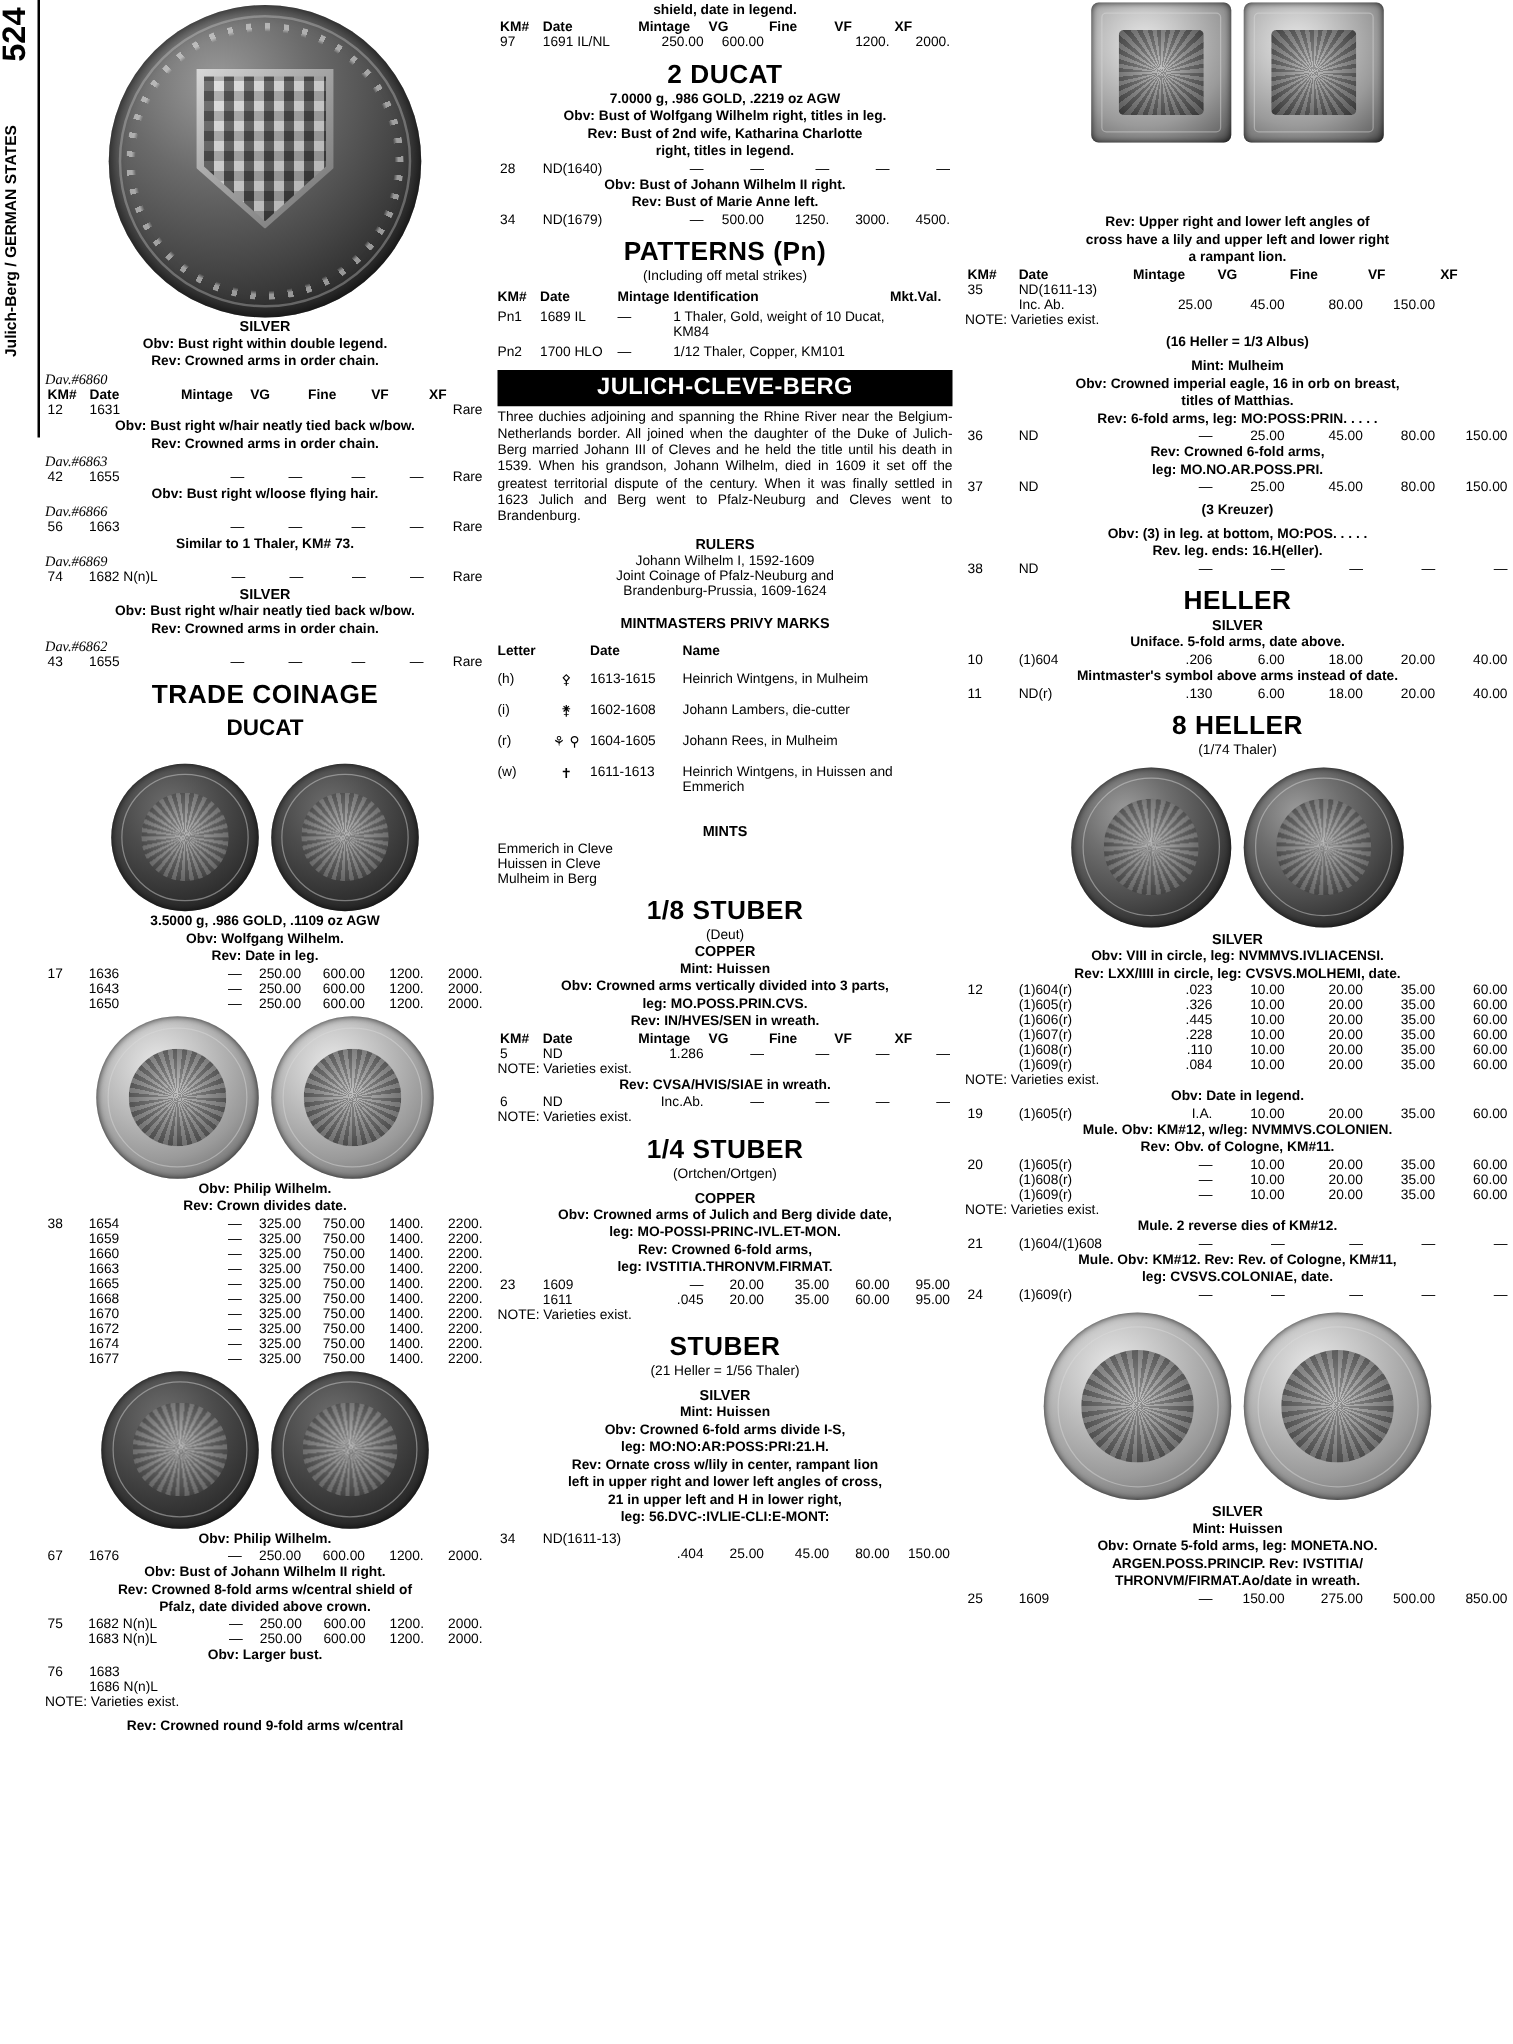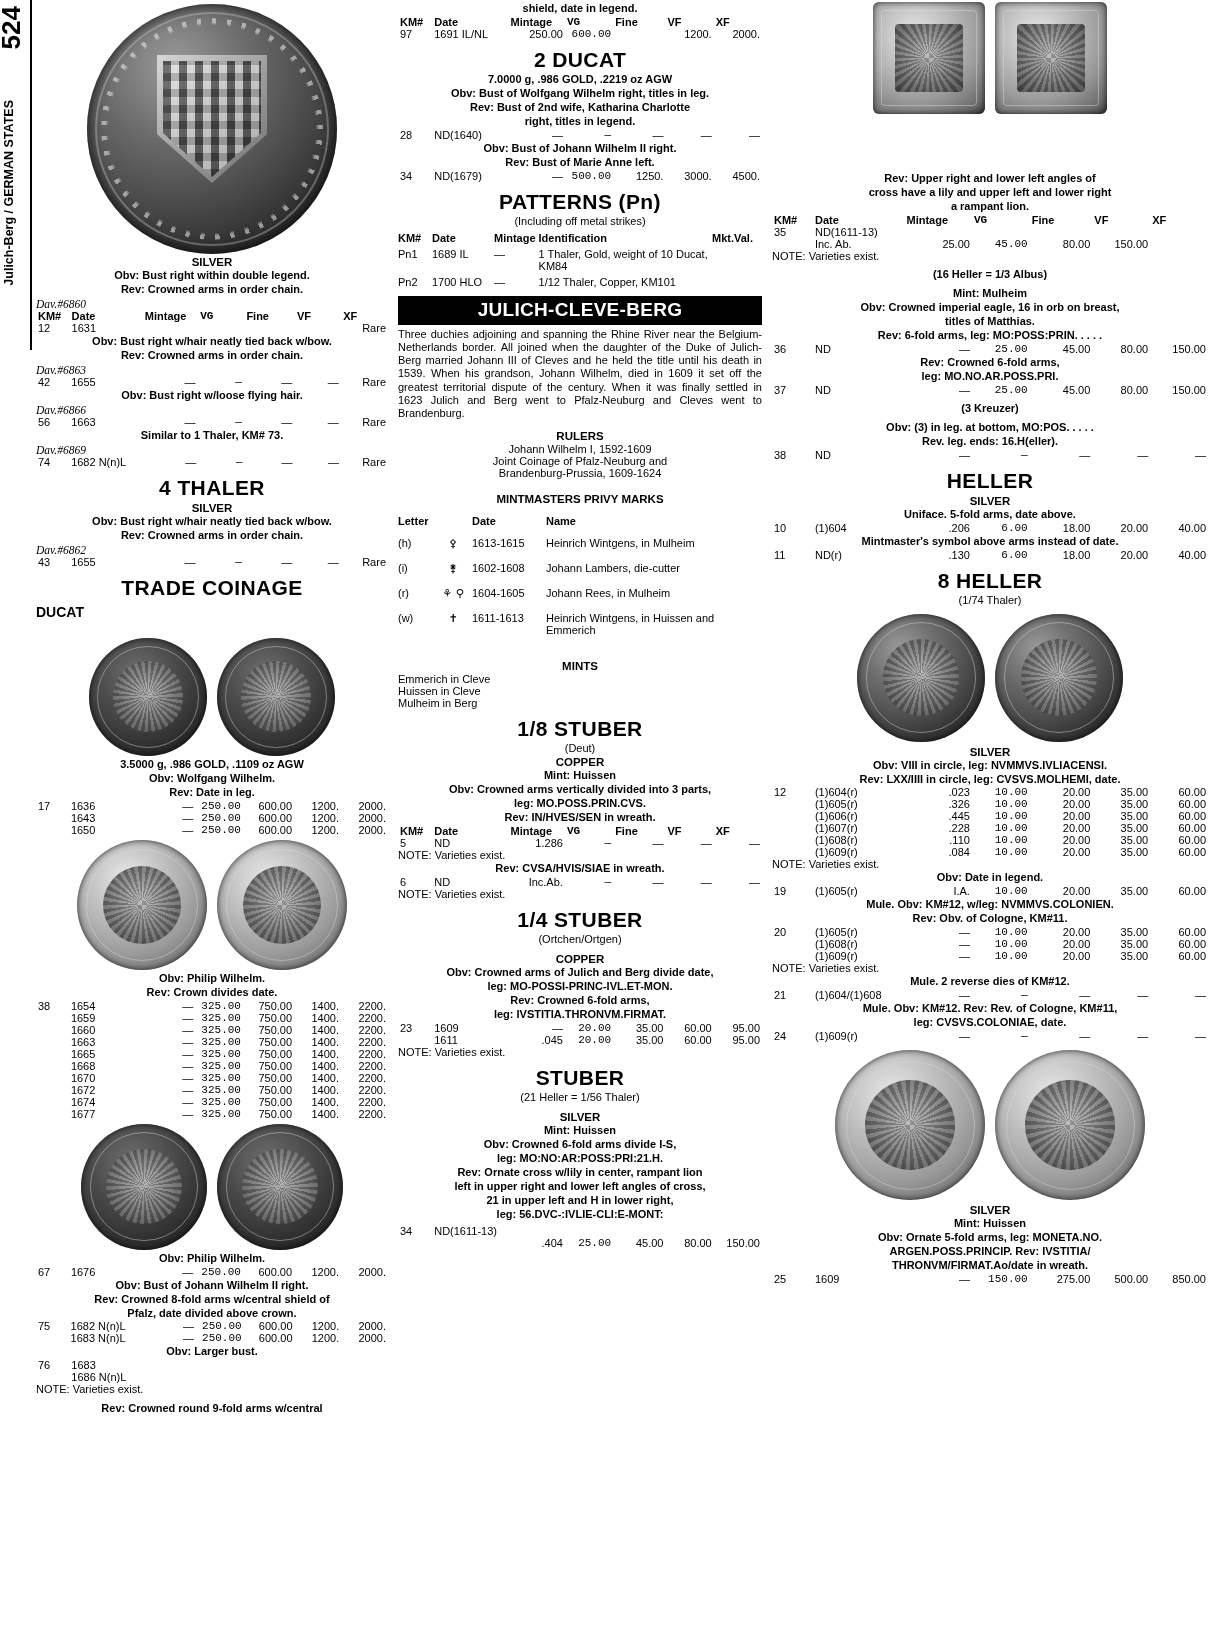--- a/index.html
+++ b/index.html
@@ -58,22 +58,22 @@
 
   .ctr { text-align: center; }
   .hdr-big {
     text-align: center;
     font-size: 21px;
     font-weight: bold;
     letter-spacing: .4px;
     margin: 8px 0 1px;
   }
   .hdr-mid {
-    text-align: left;
-    font-size: 14px;
+    text-align: center;
+    font-size: 18px;
     font-weight: bold;
     margin: 4px 0 18px;
   }
   .hdr-small {
     text-align: center;
     font-size: 11.5px;
     font-weight: bold;
     margin: 2px 0 1px;
   }
   .note-line { font-size: 11px; }
@@ -110,21 +110,21 @@
     white-space: nowrap;
   }
   table.pt td {
     padding: 0 2px;
     white-space: nowrap;
     vertical-align: top;
   }
   .c-km   { width: 34px; text-align: left; }
   .c-date { width: 76px; text-align: left; }
   .c-mint { width: 56px; text-align: right; }
-  .c-vg   { width: 48px; text-align: right; font-family: Liberation Mono, monospace; }
+  .c-vg   { width: 48px; text-align: right; }
   .c-fine { width: 52px; text-align: right; }
   .c-vf   { width: 48px; text-align: right; }
   .c-xf   { width: 48px; text-align: right; }
 
   th.c-mint, th.c-vg, th.c-fine, th.c-vf, th.c-xf { text-align: center; }
 
   
   .invbar {
     background: #000;
     color: #fff;
@@ -335,21 +335,20 @@
         <td class="c-date">1682 N(n)L</td>
         <td class="c-mint">—</td>
         <td class="c-vg">—</td>
         <td class="c-fine">—</td>
         <td class="c-vf">—</td>
         <td class="c-xf">Rare</td>
       </tr>
     </tbody>
       </table>
 
-    <div class="hdr-big">4 THALER</div>
     <div class="hdr-small">SILVER</div>
     <div class="desc">Obv: Bust right w/hair neatly tied back w/bow.</div>
     <div class="desc">Rev: Crowned arms in order chain.</div>
     <div class="dav">Dav.#6862</div>
     <table class="pt">
       <tbody>
           <tr>
         <td class="c-km">43</td>
         <td class="c-date">1655</td>
         <td class="c-mint">—</td>

